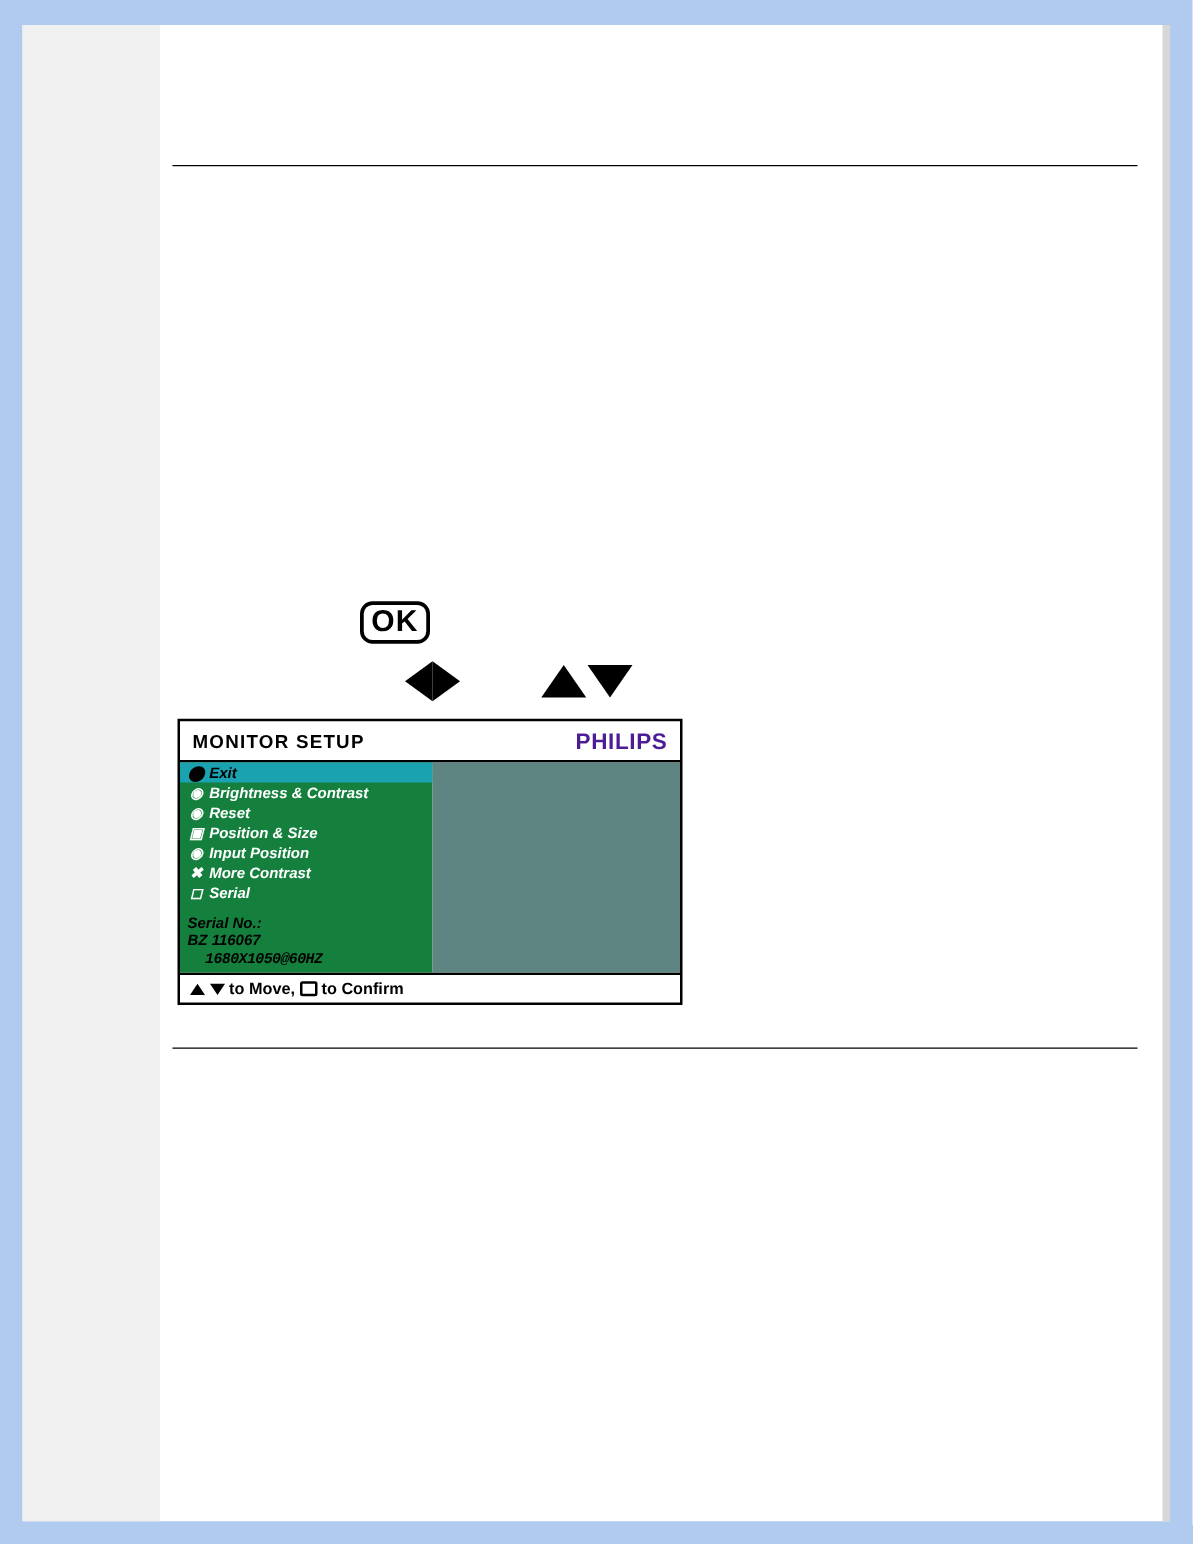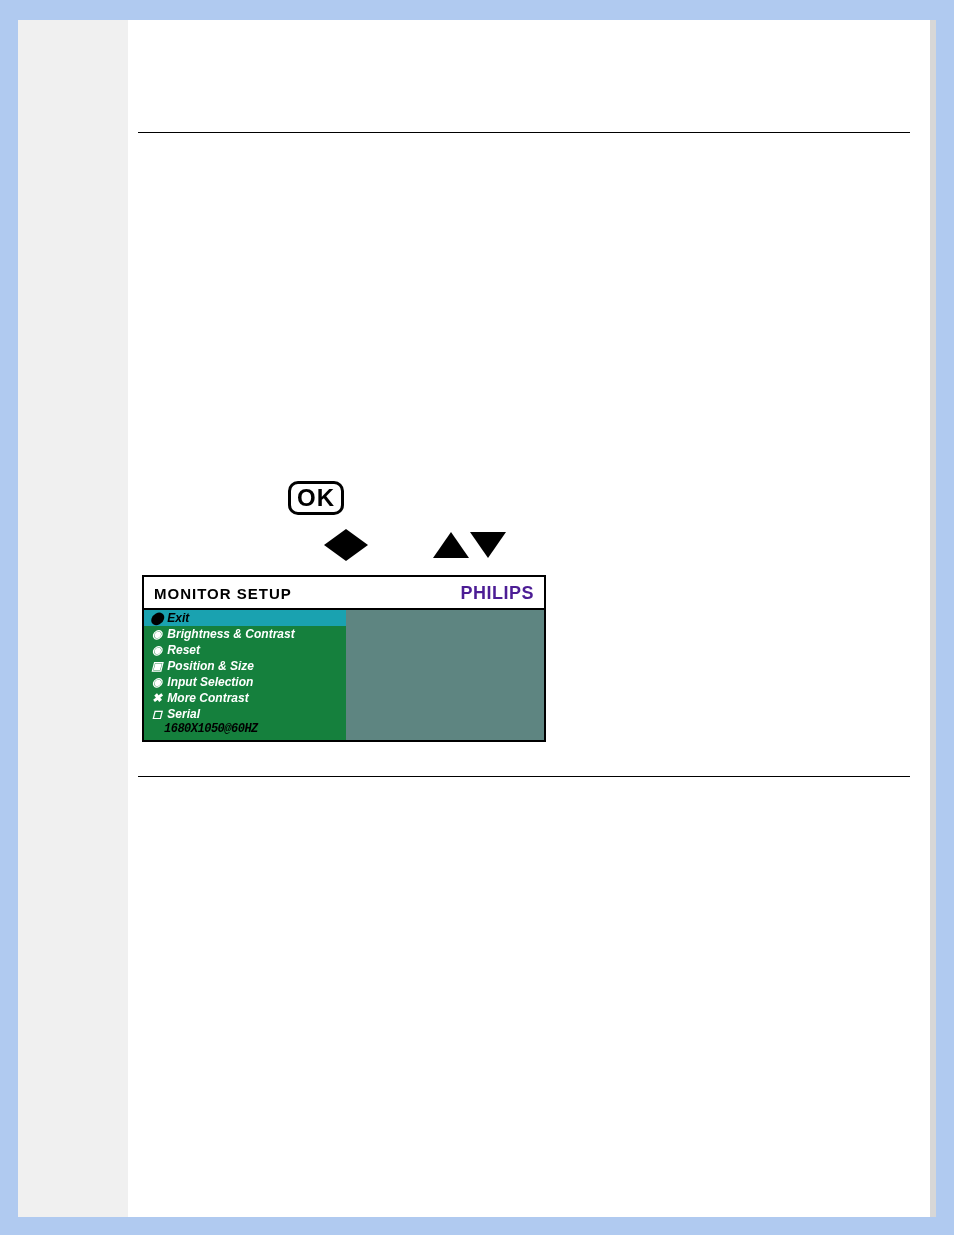--- a/index.html
+++ b/index.html
@@ -199,26 +199,37 @@
         <span class="osd-title-text">MONITOR SETUP</span>
         <span class="brand">PHILIPS</span>
       </div>
       <div class="osd-body">
         <div class="osd-left">
           <ul class="menu" id="osd-menu">
               <li class="sel"><span class="bullet">⬤</span> <span>Exit</span></li>
               <li><span class="bullet">◉</span> <span>Brightness &amp; Contrast</span></li>
               <li><span class="bullet">◉</span> <span>Reset</span></li>
               <li><span class="bullet">▣</span> <span>Position &amp; Size</span></li>
-              <li><span class="bullet">◉</span> <span>Input Selection</span></li>
+              <li><span class="bullet">◉</span> <span>Input Position</span></li>
               <li><span class="bullet">✖</span> <span>More Contrast</span></li>
               <li><span class="bullet">◻</span> <span>Serial</span></li>
             </ul>
+          <div class="serial">
+            <span>Serial No.:</span><br>
+            <span>BZ 116067</span>
+          </div>
           <div class="mode">1680X1050@60HZ</div>
         </div>
         <div class="osd-right"></div>
+      </div>
+      <div class="osd-foot">
+        <span class="mini-up"></span>
+        <span class="mini-down"></span>
+        <span> to Move, </span>
+        <span class="mini-box"></span>
+        <span> to Confirm</span>
       </div>
     </div>
 
     <hr class="rule">
     <div class="gap-bottom"></div>
   </div>
 </div>
 
 </body></html>

